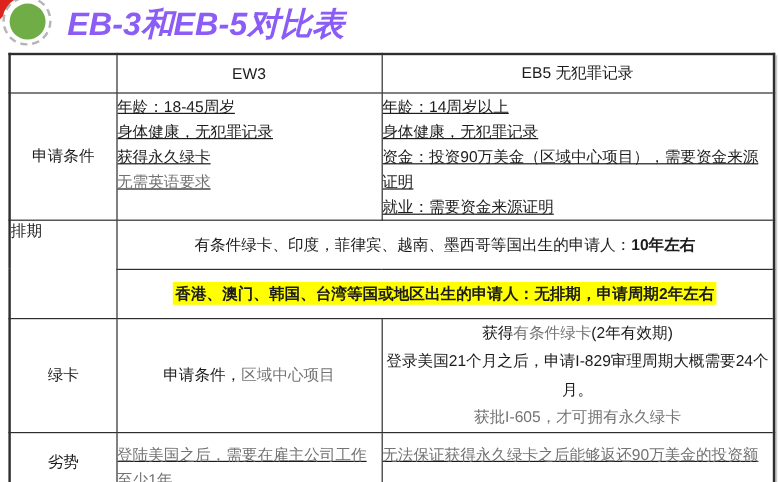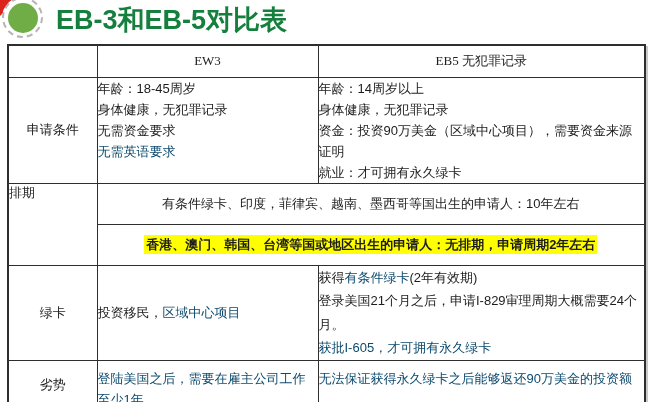--- a/index.html
+++ b/index.html
@@ -18,50 +18,51 @@
   }
   .badge {
     position:absolute; left:2px; top:-3px; width:41px; height:41px;
     border-radius:50%; background:#ffffff; border:2px dashed #b5b5b5;
     box-sizing:border-box; display:flex; align-items:center; justify-content:center;
   }
   .badge-inner { width:30px; height:30px; border-radius:50%; background:#70ad47; }
 
   .title {
     position:absolute; left:56px; top:2px;
-    font-size:27px; font-weight:600; color:#15803d;
+    font-size:27px; font-weight:600; color:#8b5cf6;
     white-space:nowrap;
+    font-style:italic;
   }
 
   
   table.cmp {
     position:absolute; left:7px; top:44px;
     border-collapse:collapse; table-layout:fixed;
     border:2px solid #2e2e2e;
     box-shadow:2px 2px 0 #c9c9c9;
   }
   table.cmp td, table.cmp th {
     border:1px solid #2e2e2e;
     font-size:13px; font-weight:normal;
     padding:0; overflow:hidden;
   }
-  th.colhead { text-align:center; vertical-align:middle; font-weight:normal;font-family:Liberation Serif, serif; }
+  th.colhead { text-align:center; vertical-align:middle; font-weight:normal; }
   td.rowlabel { text-align:center; vertical-align:middle; }
   td.rowlabel-top { vertical-align:top; padding-top:13px; }
   td.content {
     vertical-align:top; text-align:left;
-    padding:5px 8px 0 9px; line-height:21px;
+    padding:5px 8px 0 9px; line-height:21px;text-decoration:underline;
   }
   td.content-mid {
-    vertical-align:middle; text-align:left;
+    vertical-align:middle; text-align:center;
     padding:0 8px 0 9px; line-height:23.5px;
   }
   td.centerline { text-align:center; vertical-align:middle; }
-  .red { color:#0c4a6e; }
-  .b  { font-weight:normal; }
+  .red { color:#737373; }
+  .b  { font-weight:bold; }
   .hl { background:#ffff00; font-weight:bold; padding:2px 2px; }
 </style>
 </head>
 <body>
 
 <div class="slide">
 
   <div class="corner-triangle"></div>
   <div class="badge">
     <div class="badge-inner"></div>
@@ -80,48 +81,48 @@
       <th class="colhead"></th>
       <th class="colhead">EW3</th>
       <th class="colhead">EB5 无犯罪记录</th>
     </tr>
 
     <tr style="height:101px">
       <td class="rowlabel">申请条件</td>
       <td class="content">
         <div>年龄：18-45周岁</div>
         <div>身体健康，无犯罪记录</div>
-        <div>无需资金要求</div>
+        <div>获得永久绿卡</div>
         <div class="red">无需英语要求</div>
       </td>
       <td class="content">
         <div>年龄：14周岁以上</div>
         <div>身体健康，无犯罪记录</div>
         <div>资金：投资90万美金（区域中心项目），需要资金来源证明</div>
-        <div>就业：才可拥有永久绿卡</div>
+        <div>就业：需要资金来源证明</div>
       </td>
     </tr>
 
     <tr style="height:41px">
       <td class="rowlabel-top" rowspan="2">排期</td>
       <td class="centerline" colspan="2">
         <span>有条件绿卡、印度，菲律宾、越南、墨西哥等国出生的申请人：</span><span class="b">10年左右</span>
       </td>
     </tr>
 
     <tr style="height:41px">
       <td class="centerline" colspan="2">
         <span class="hl">香港、澳门、韩国、台湾等国或地区出生的申请人：无排期，申请周期2年左右</span>
       </td>
     </tr>
 
     <tr style="height:82px">
       <td class="rowlabel">绿卡</td>
       <td class="content-mid">
-        <div><span>投资移民，</span><span class="red">区域中心项目</span></div>
+        <div><span>申请条件，</span><span class="red">区域中心项目</span></div>
       </td>
       <td class="content-mid">
         <div><span>获得</span><span class="red">有条件绿卡</span><span>(2年有效期)</span></div>
         <div>登录美国21个月之后，申请I-829审理周期大概需要24个月。</div>
         <div class="red">获批I-605，才可拥有永久绿卡</div>
       </td>
     </tr>
 
     <tr style="height:44px">
       <td class="rowlabel">劣势</td>

